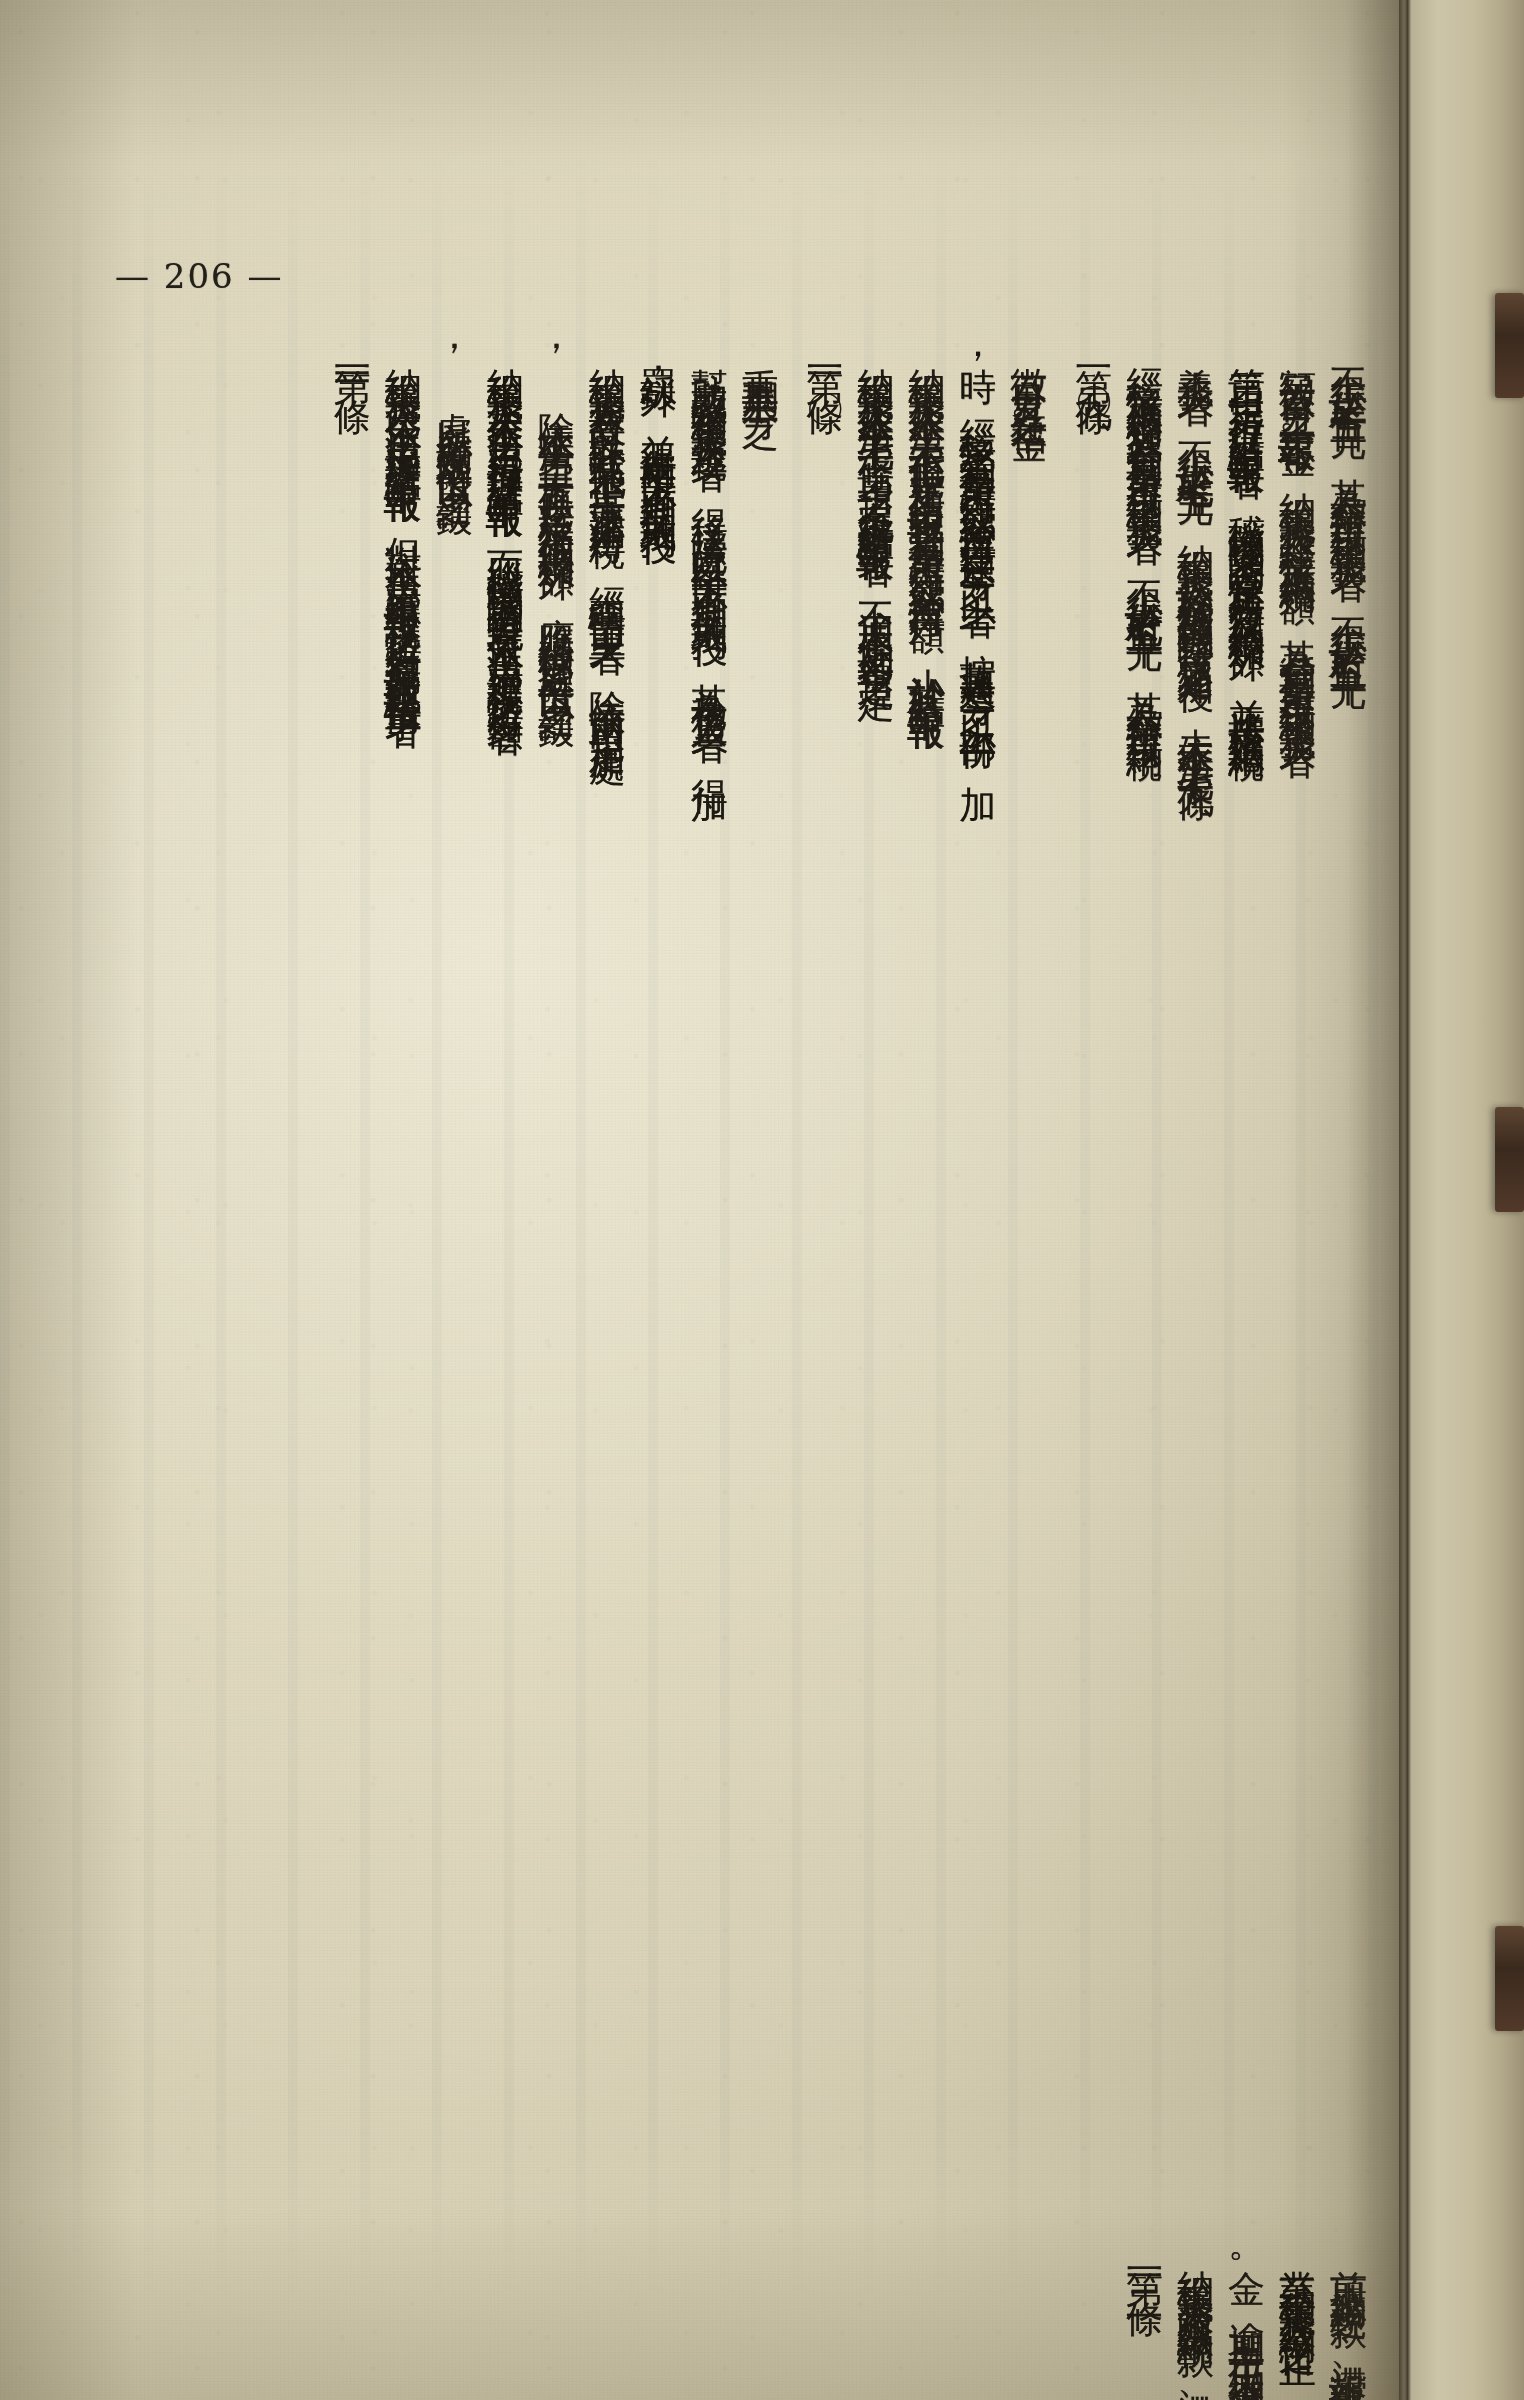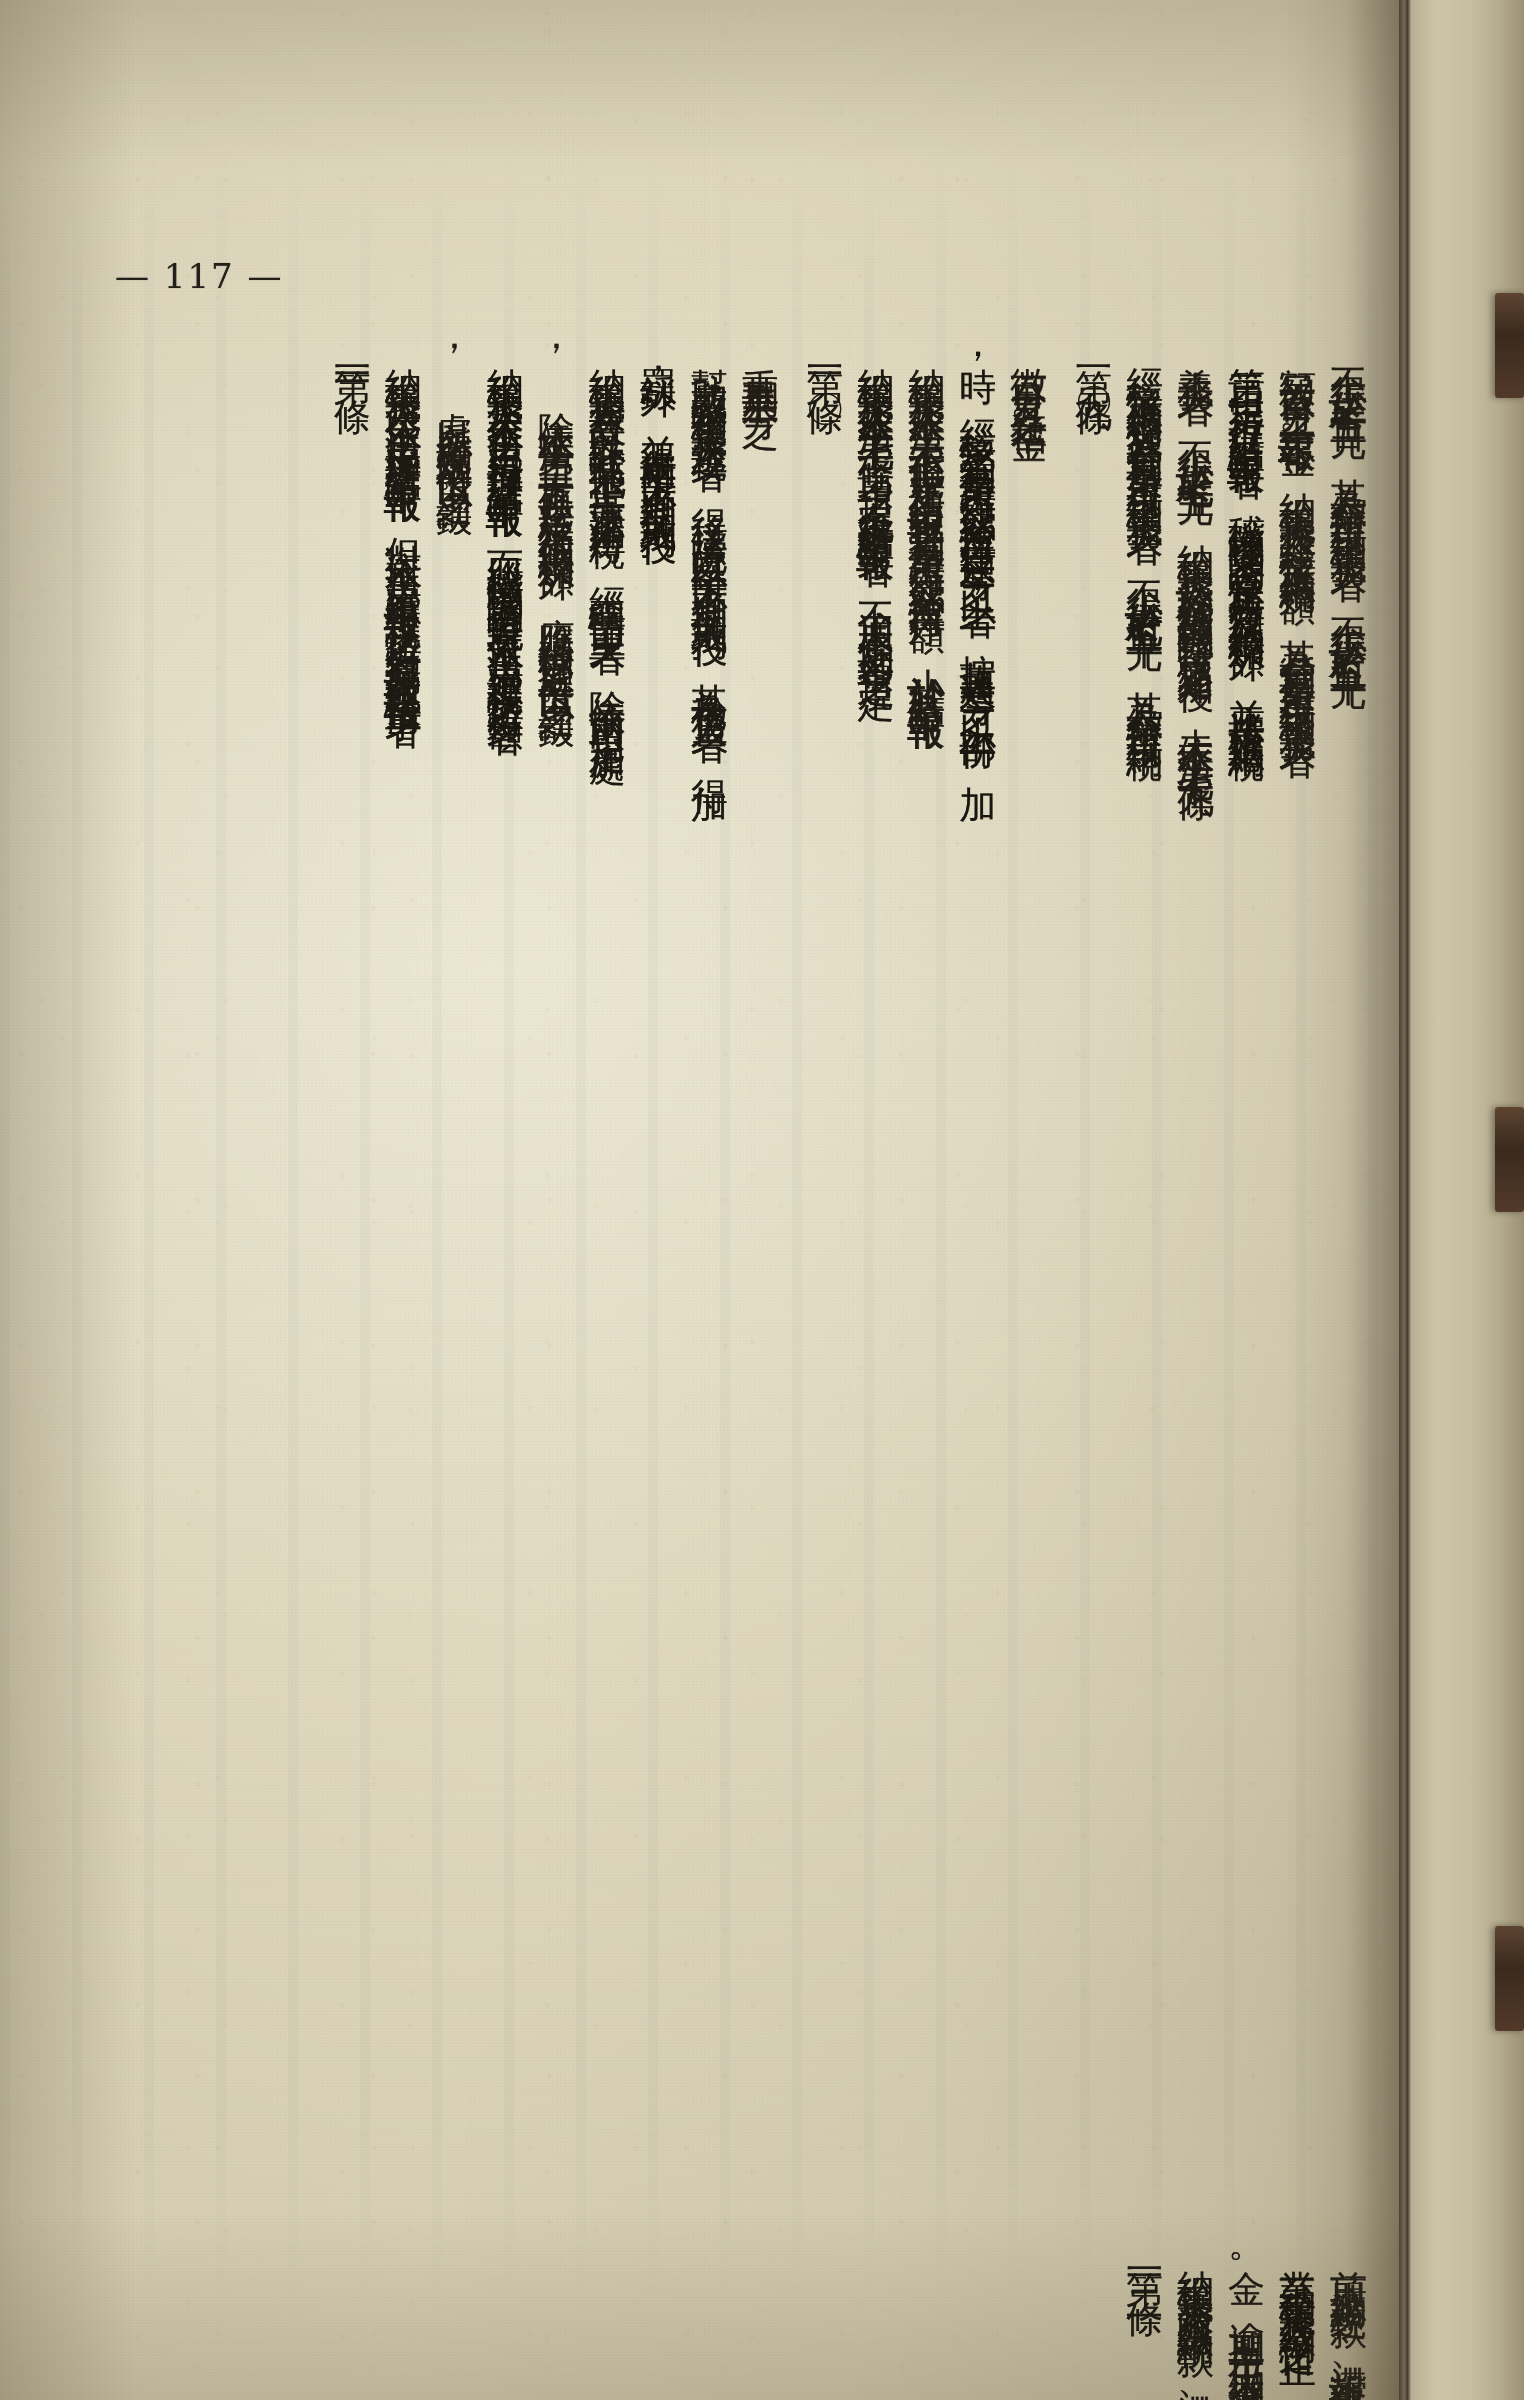--- a/index.html
+++ b/index.html
@@ -158,21 +158,21 @@
 
 <div id="page">
 
   <div class="paper">
     <div class="grain"></div>
     <div class="showthrough"></div>
   </div>
 
   <div class="vignette"></div>
 
-  <div id="folio">— 117 —</div>
+  <div id="folio">— 206 —</div>
 
   <div id="body"><div class="article"><span class="head-wrap"><span class="art-head">第一〇九條</span></span><span><span class="col bodycol c-a">經核定無應納稅額其為營利事業所得稅納稅義務人者，不得少<span class="emph">於</span>七百五十元。其為綜合所得稅納稅</span><span class="col bodycol">義務人者，不得少<span class="emph">於</span>七十五元。納稅義務人<span class="emph">於</span>接到稽徵機關暫行核定通知後，未依本法第七十九條</span><span class="col bodycol">第三項規定另行提出結算申<span class="emph">報</span>者。稽徵機關除調查核定其所得額及應納稅額外，並應按核定應納稅</span><span class="col bodycol">額另徵百分之二十怠<span class="emph">報</span>金。納稅義務人雖經核定無應納稅額，其為營利事業所得稅納稅義務人者，</span><span class="col bodycol">不得少<span class="emph">於</span>一千五百元，其為綜合所得稅納稅義務人者，不得少<span class="emph">於</span>一百五十元。</span></span></div><div class="article"><span class="head-wrap"><span class="art-head">第一一〇條</span></span><span><span class="col bodycol c-a">納稅義務人依本法第七十一條第二項之規定免辦結算申<span class="emph">報</span>者，不適用本條上列各項之規定。</span><span class="col bodycol">納稅義務人依本法第六十七條規定之預估申<span class="emph">報</span>之營利事業所得額或綜合所得淨額，小<span class="emph">於</span>其結算申<span class="emph">報</span></span><span class="col bodycol">時，經核定之營利事業所得額或綜合所得淨額達三分之一以上者，按其超過三分之一以上部份，加</span><span class="col bodycol">徵百分之五之短估金。</span></span></div><div class="article"><span class="head-wrap"><span class="art-head">第一一一條</span></span><span><span class="col bodycol c-a">納稅義務人已依本法規定辦理結算申<span class="emph">報</span>，但對依本法規定應申<span class="emph">報</span>課稅之所得額有漏<span class="emph">報</span>或短<span class="emph">報</span>情事者</span><span class="col bodycol">，處以所漏稅額兩倍以下之罰鍰。</span><span class="col bodycol">納稅義務人未依本法規定自行辦理結算申<span class="emph">報</span>，而經稽徵機關調查發現有依本法規定應課稅之所得額者</span><span class="col bodycol">，除依本法第一百二十五條規定核定補徵應納稅額外，應照補徵稅額處三倍以下之罰鍰。</span><span class="col bodycol">納稅義務人有故意以詐欺或其他不正當方法逃漏所得稅，經查明情節重大者，除依前兩項規定加處</span><span class="col bodycol">罰鍰外，並得處兩年以下有期徒刑或拘役。</span><span class="col bodycol">幫助或教唆納稅義務人逃稅者，得移送法院處以三年以下有期徒刑或拘役，其為稅務人員者，得加</span><span class="col bodycol">重其刑至二分之一。</span></span></div><div class="article"><span class="head-wrap"><span class="art-head">第一一二條</span></span><span><span class="col bodycol c-a">納稅義務人逾限繳納稅款、滯<span class="emph">報</span>金、怠金及短估金者，每逾一日按滯納之金額加徵百分之一滯納</span><span class="col bodycol">金。逾期三十日仍未繳納者，除由稽徵機關移送法院強制執行外，其為營利事業者，並得停止其營</span><span class="col bodycol">業至納稅義務人繳納之日止。</span><span class="col bodycol">前項應納之稅款、滯<span class="emph">報</span>金、怠金、短估金及滯納金應自滯納期限屆滿之次日起至納稅義務人繳納</span></span></div></div>
 
   <div class="gutter-shadow"></div>
   <div class="gutter"></div>
   <div class="gutter-seam"></div>
   <div class="binding-clip c1"></div>
   <div class="binding-clip c2"></div>
   <div class="binding-clip c3"></div>
 

